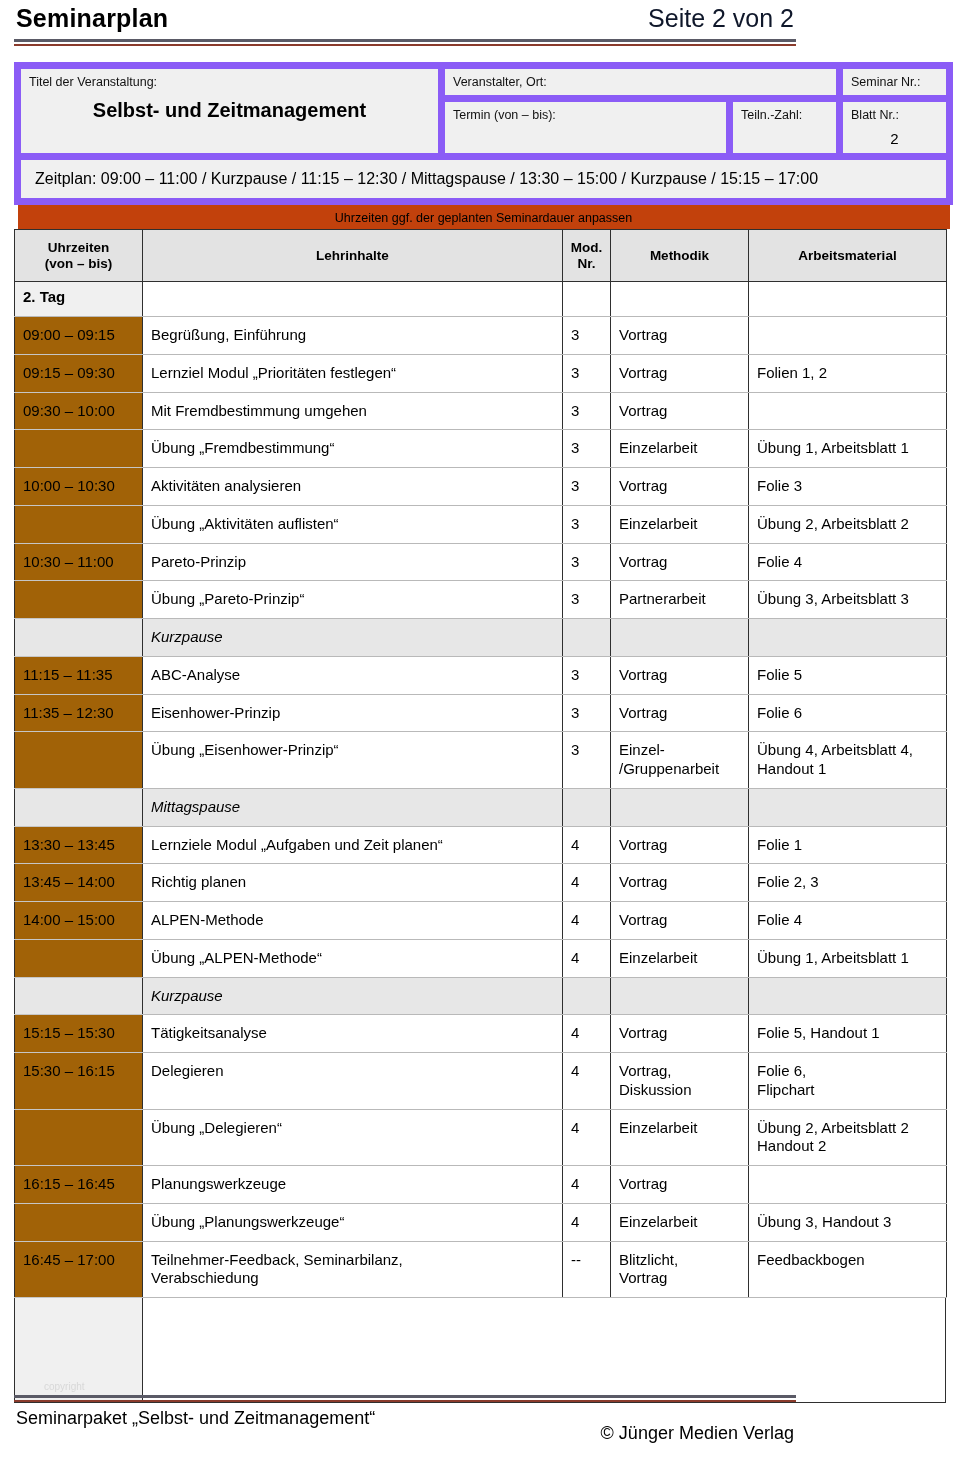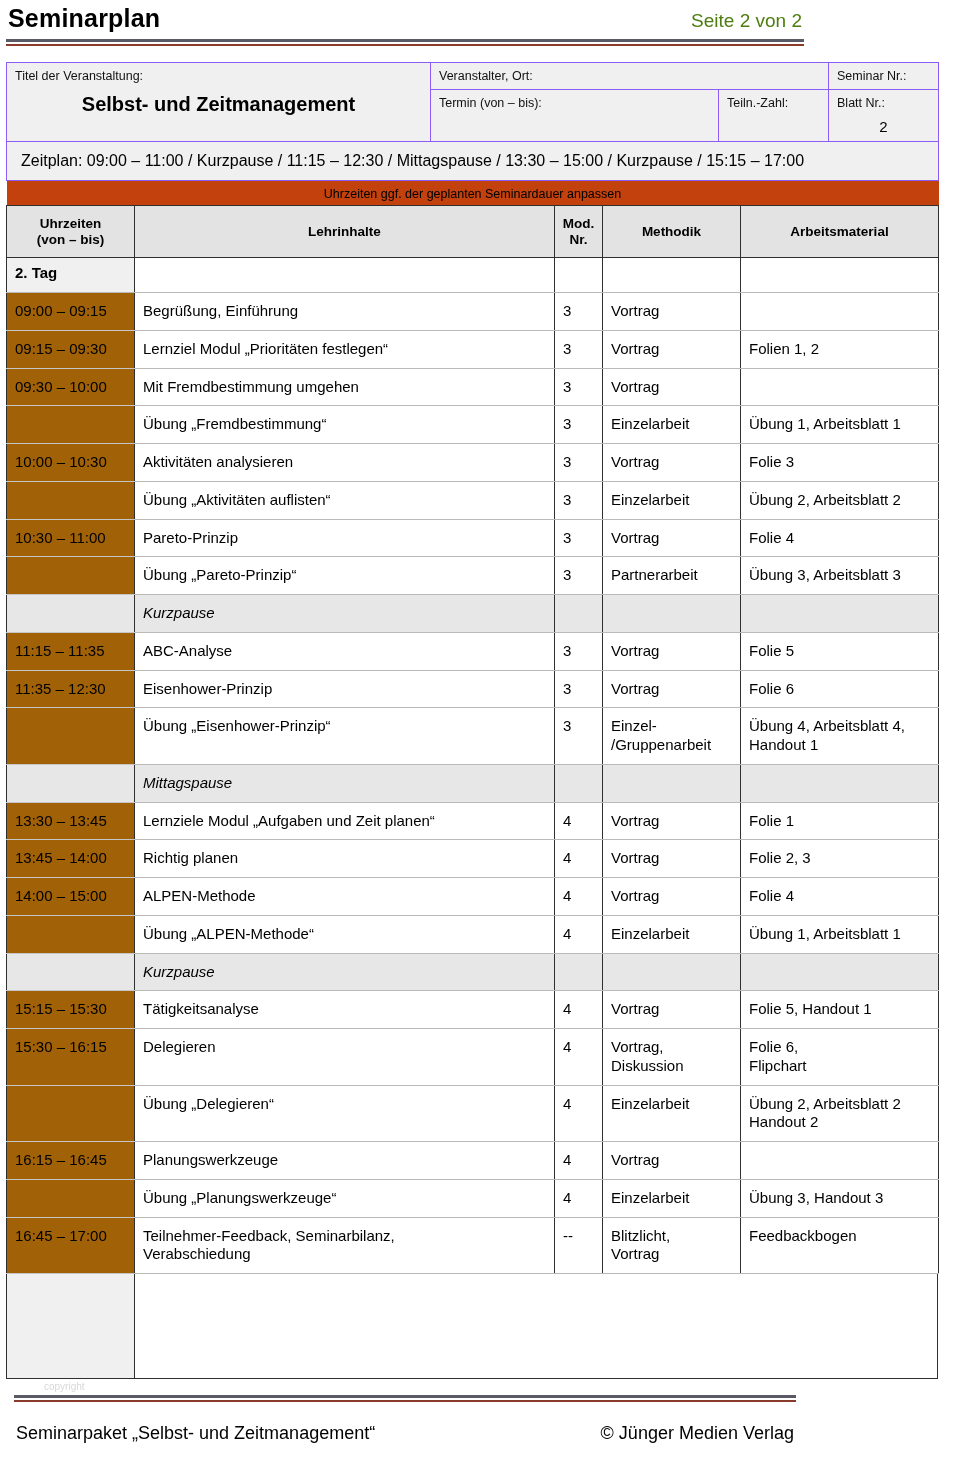--- a/index.html
+++ b/index.html
@@ -11,56 +11,56 @@
     width: 960px;
     min-height: 1464px;
     font-family: "Liberation Sans", sans-serif;
     color: #000000;
     position: relative;
   }
   .page {
     width: 810px;
     min-height: 1464px;
     box-sizing: border-box;
-    padding: 0 6px;
+    padding: 0 14px;
     position: relative;
   }
 
   
   .doc-header {
     display: flex;
     align-items: baseline;
     justify-content: space-between;
     padding: 4px 2px 6px 2px;
   }
   .doc-title {
     font-size: 25px;
     font-weight: bold;
     letter-spacing: 0.2px;
   }
   .page-indicator {
-    font-size: 19px;
-    color: #4d7c0f;
+    font-size: 25px;
+    color: #0f172a;
   }
   .header-rule {
     border-top: 3px solid #5a5a66;
     border-bottom: 2px solid #8a3b2c;
     height: 2px;
     margin: 0 0 16px 0;
   }
 
   
   .info-table {
     border-collapse: collapse;
     width: 932px;
     table-layout: fixed;
     margin-bottom: 0;
   }
   .info-table td {
-    border: 1px solid #8b5cf6;
+    border: 7px solid #8b5cf6;
     vertical-align: top;
     padding: 6px 8px;
     background: #f0f0f0;
   }
   .lbl {
     font-size: 12.5px;
     color: #111;
     display: block;
   }
   .big-title {
@@ -183,21 +183,21 @@
   }
   .footer-rule {
     border-top: 3px solid #5a5a66;
     border-bottom: 2px solid #8a3b2c;
     height: 2px;
     margin-bottom: 6px;
   }
   .doc-footer {
     display: flex;
     justify-content: space-between;
-    align-items: flex-end;
+    align-items: flex-start;
     font-size: 18px;
     padding: 0 2px 4px 2px;
   }
   .footer-right { font-size: 18px; margin-top: 15px; }
 </style>
 </head>
 <body>
 
 <div class="page">
 

